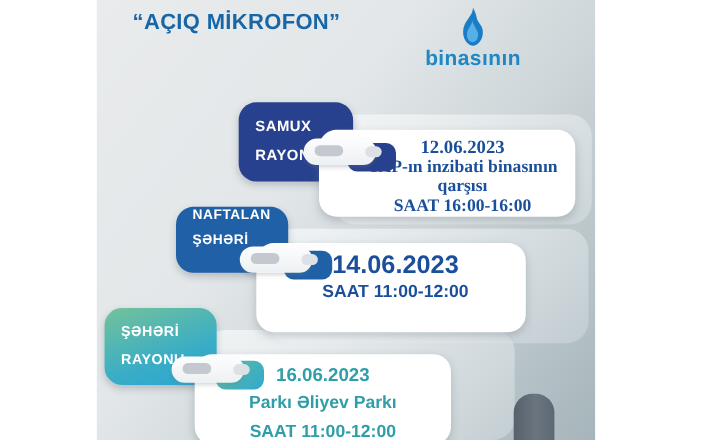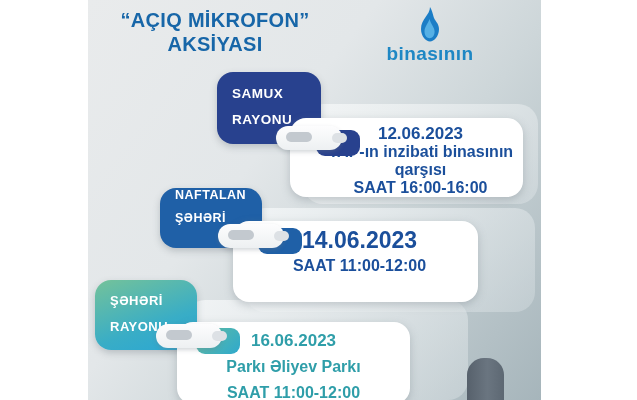--- a/index.html
+++ b/index.html
@@ -30,36 +30,36 @@
   
   #logo{position:absolute;left:298px;top:6px;width:88px;text-align:center;}
   #logo .flame{display:block;margin:0 auto;}
   #logo .logo-text{color:#1e87c4;font-weight:bold;font-size:19px;letter-spacing:0.4px;line-height:20px;}
   
   .badge{
     position:absolute;border-radius:16px;color:#ffffff;font-weight:bold;
     box-shadow:0 3px 7px rgba(90,100,110,0.30);
   }
   .badge .bl{padding-left:15px;letter-spacing:0.5px;}
-  #badge1{left:129px;top:72px;width:104px;height:72px;background:#28418e;font-size:13.5px;}
+  #badge1{left:129px;top:93px;width:104px;height:72px;background:#28418e;font-size:13.5px;}
   #badge1 .bl1{padding-top:14px;}
   #badge1 .bl2{padding-top:11px;}
   #badge2{left:72px;top:188px;width:102px;height:60px;background:#1f60a7;font-size:12.5px;}
   #badge2 .bl1{}
   #badge2 .bl2{padding-top:9px;}
   #badge3{left:7px;top:280px;width:102px;height:70px;background:linear-gradient(160deg,#74c29a 0%,#39adc6 62%,#2aa6d4 100%);font-size:13px;}
   #badge3 .bl1{padding-top:13px;}
   #badge3 .bl2{padding-top:11px;}
   
   .card{
     position:absolute;background:#ffffff;border-radius:16px;text-align:center;font-weight:bold;
     box-shadow:0 3px 8px rgba(110,120,130,0.35);
   }
   #card1{left:202px;top:118px;width:233px;height:79px;color:#1b4f9b;font-size:16px;line-height:18px;padding-left:0;}
-  #card1 .ln{padding-left:28px;}
+  #card1 .ln{padding-left:28px;font-family:Liberation Serif, serif;}
   #card1 .date{padding-top:7px;font-size:17px;}
   #card2{left:145px;top:221px;width:245px;height:81px;color:#1b4f9b;font-size:16px;line-height:26px;}
   #card2 .ln{padding-left:8px;}
   #card2 .date{padding-top:6px;font-size:23px;}
   #card3{left:89px;top:322px;width:233px;height:82px;color:#2f9ea9;font-size:16px;line-height:26px;}
   #card3 .date{padding-top:6px;font-size:17px;}
   
   .hook{position:absolute;border-radius:9px;z-index:5;}
   .tab{position:absolute;border-radius:12px;z-index:6;background:linear-gradient(180deg,#fdfdfe,#edf0f2);box-shadow:0 2px 4px rgba(110,120,130,0.3);}
   .pill{position:absolute;border-radius:5px;z-index:7;background:#c3c9cf;}
@@ -83,21 +83,20 @@
 <div id="canvas">
   <div id="poster">
 
     <div id="ghost1" class="ghost"></div>
     <div id="ghost2" class="ghost"></div>
     <div id="ghost3" class="ghost"></div>
     <div id="mic"></div>
 
     <div id="title">
       <div>“AÇIQ MİKROFON”</div>
-      <div>AKSİYASI</div>
     </div>
 
     <div id="logo">
       <svg class="flame" width="34" height="38" viewBox="0 0 34 38">
         <path d="M17 1 C17 9, 8 13, 8 23 C8 30.5, 13 35.5, 17 35.5 C21 35.5, 26 30.5, 26 23 C26 17, 21.5 15, 20.5 10.5 C19.8 7.4, 18.8 4, 17 1 Z" fill="#1b7dc6"></path>
         <path d="M16.5 13 C15 18, 11.5 20.5, 11.5 25.5 C11.5 29.6, 14 32.2, 16.6 32.2 C19.2 32.2, 21.6 29.6, 21.6 25.5 C21.6 21.4, 18 18.5, 16.5 13 Z" fill="#56b0e5"></path>
       </svg>
       <div class="logo-text">binasının</div>
     </div>
 

